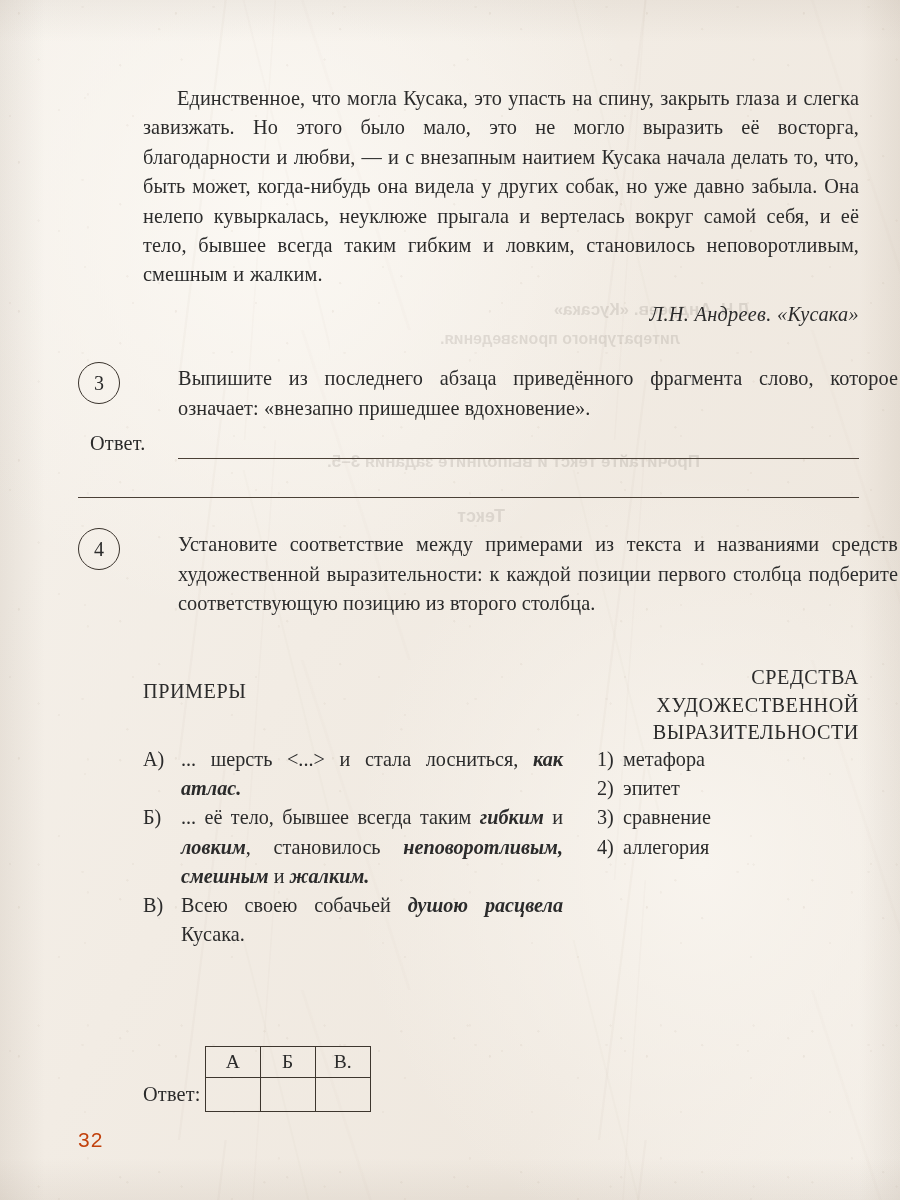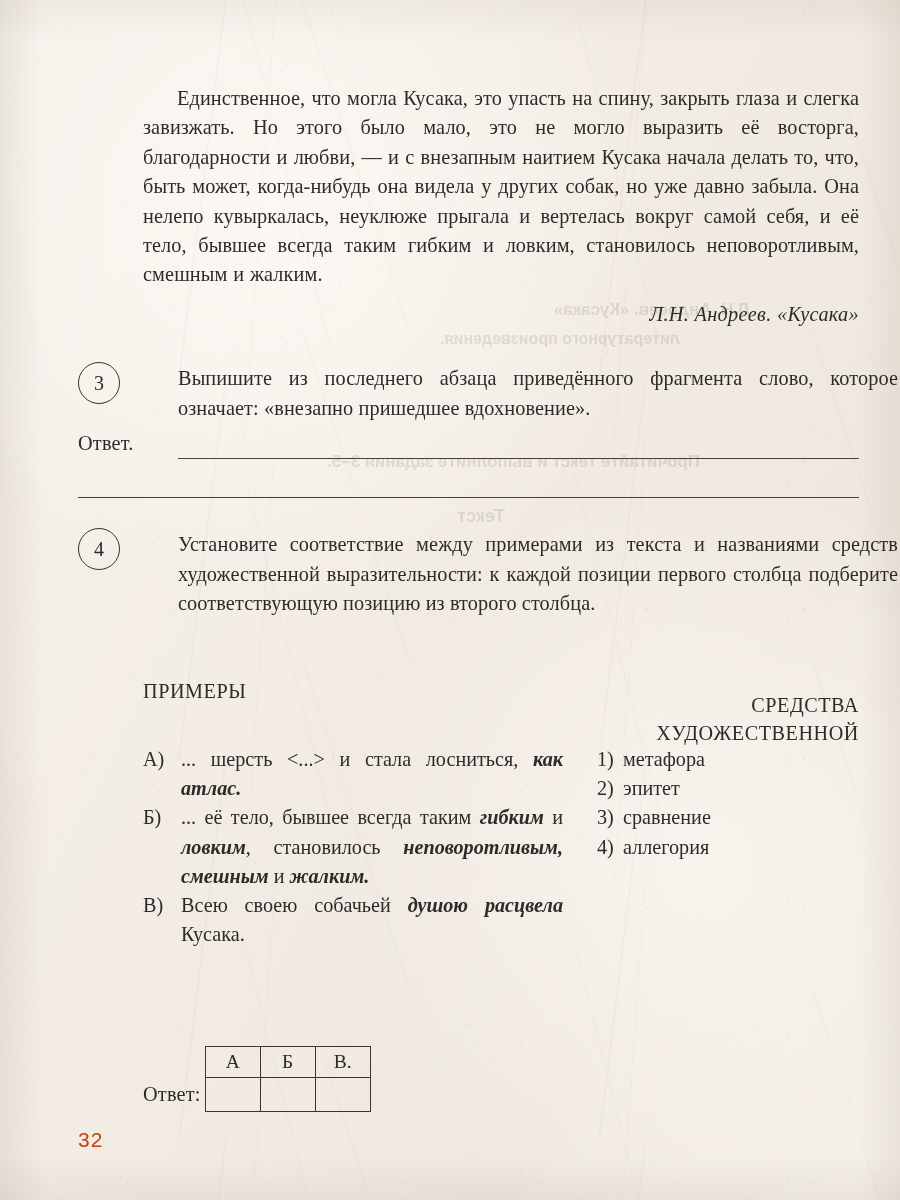--- a/index.html
+++ b/index.html
@@ -171,21 +171,21 @@
     letter-spacing: .55px;
   }
   .col-head.left {
     left: 143px;
     top: 678px;
     width: 360px;
     text-align: left;
   }
   .col-head.right {
     left: 560px;
-    top: 692px;
+    top: 664px;
     width: 299px;
     text-align: right;
     line-height: 27.5px;
   }
 
   .examples {
     position: absolute;
     left: 143px;
     top: 745px;
     width: 420px;
@@ -283,33 +283,34 @@
 <div class="page">
 
   <div class="body-text">Единственное, что могла Кусака, это упасть на спину, закрыть глаза и слегка завизжать. Но этого было мало, это не могло выразить её восторга, благодарности и любви, — и с внезапным наитием Кусака начала делать то, что, быть может, когда-нибудь она видела у других собак, но уже давно забыла. Она нелепо кувыркалась, неуклюже прыгала и вертелась вокруг самой себя, и её тело, бывшее всегда таким гибким и ловким, становилось неповоротливым, смешным и жалким.</div>
   <div class="attribution">Л.Н. Андреев. «Кусака»</div>
 
   <div class="task" style="left:78px; top:362px; width:781px;">
     <div class="task-num">3</div>
     <div class="task-body">Выпишите из последнего абзаца приведённого фрагмента слово, которое означает: «внезапно пришедшее вдохновение».</div>
   </div>
 
-  <div class="answer-label" style="left:78px; top:432px;">Ответ.</div>
+  <div class="answer-label" style="left:90px; top:432px;">Ответ.</div>
   <div class="rule" style="left:178px; top:458px; width:681px;"></div>
   <div class="rule" style="left:78px; top:497px; width:781px;"></div>
 
   <div class="task" style="left:78px; top:528px; width:781px;">
     <div class="task-num">4</div>
     <div class="task-body">Установите соответствие между примерами из текста и названиями средств художественной выразительности: к каждой позиции первого столбца подберите соответствующую позицию из второго столбца.</div>
   </div>
 
   <div class="col-head left">ПРИМЕРЫ</div>
   <div class="col-head right">
     <div>СРЕДСТВА</div>
     <div>ХУДОЖЕСТВЕННОЙ</div>
+    <div>ВЫРАЗИТЕЛЬНОСТИ</div>
   </div>
 
   <div class="examples">
     <div class="ex-item">
       <span class="ex-marker">А)</span>
       <span class="ex-text"><span>... шерсть &lt;...&gt; и стала лосниться, </span><i>как атлас.</i></span>
     </div>
     <div class="ex-item">
       <span class="ex-marker">Б)</span>
       <span class="ex-text"><span>... её тело, бывшее всегда таким </span><i>гибким</i><span> и </span><i>ловким</i><span>, становилось </span><i>неповоротливым, смешным</i><span> и </span><i>жалким.</i></span>

